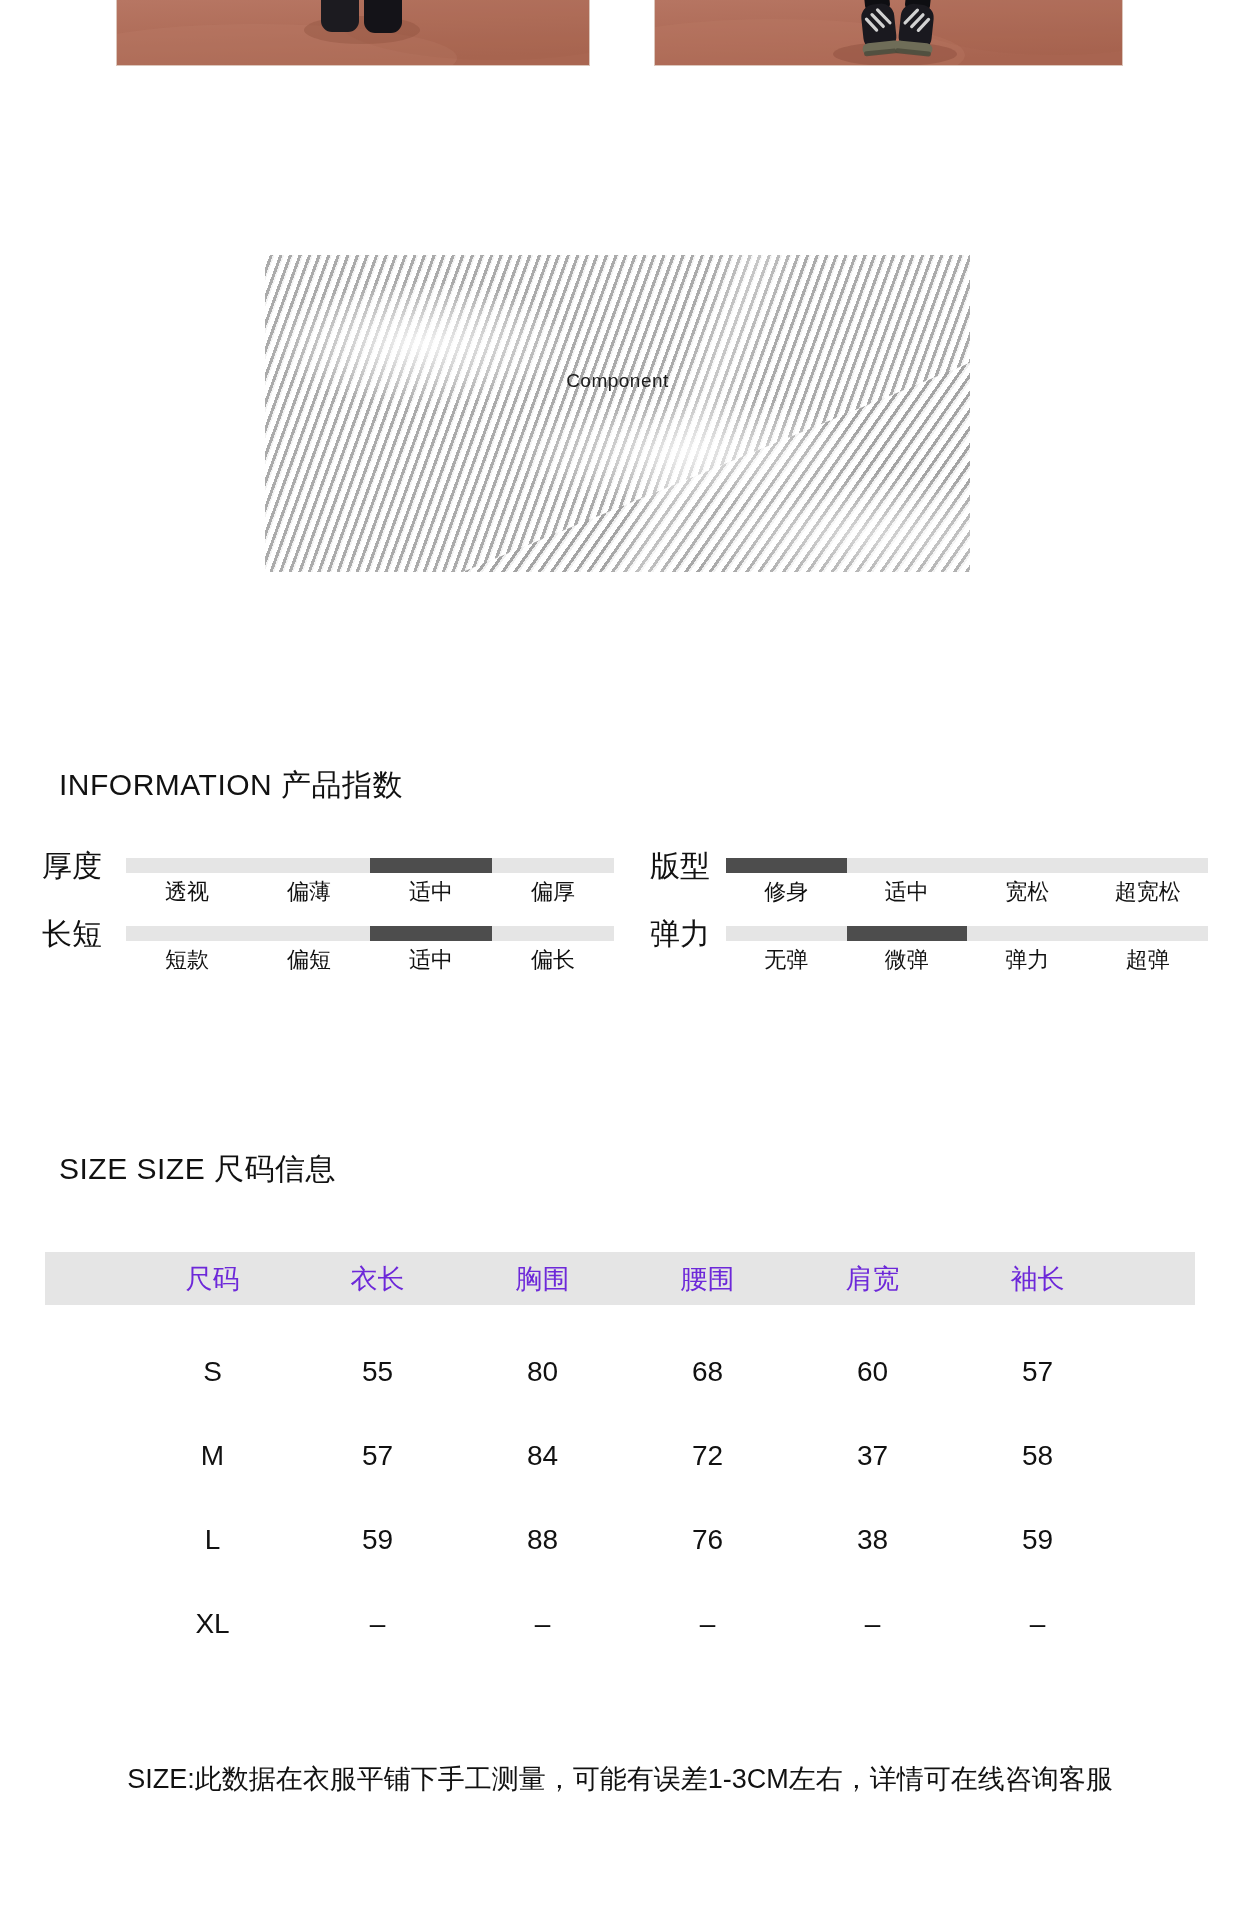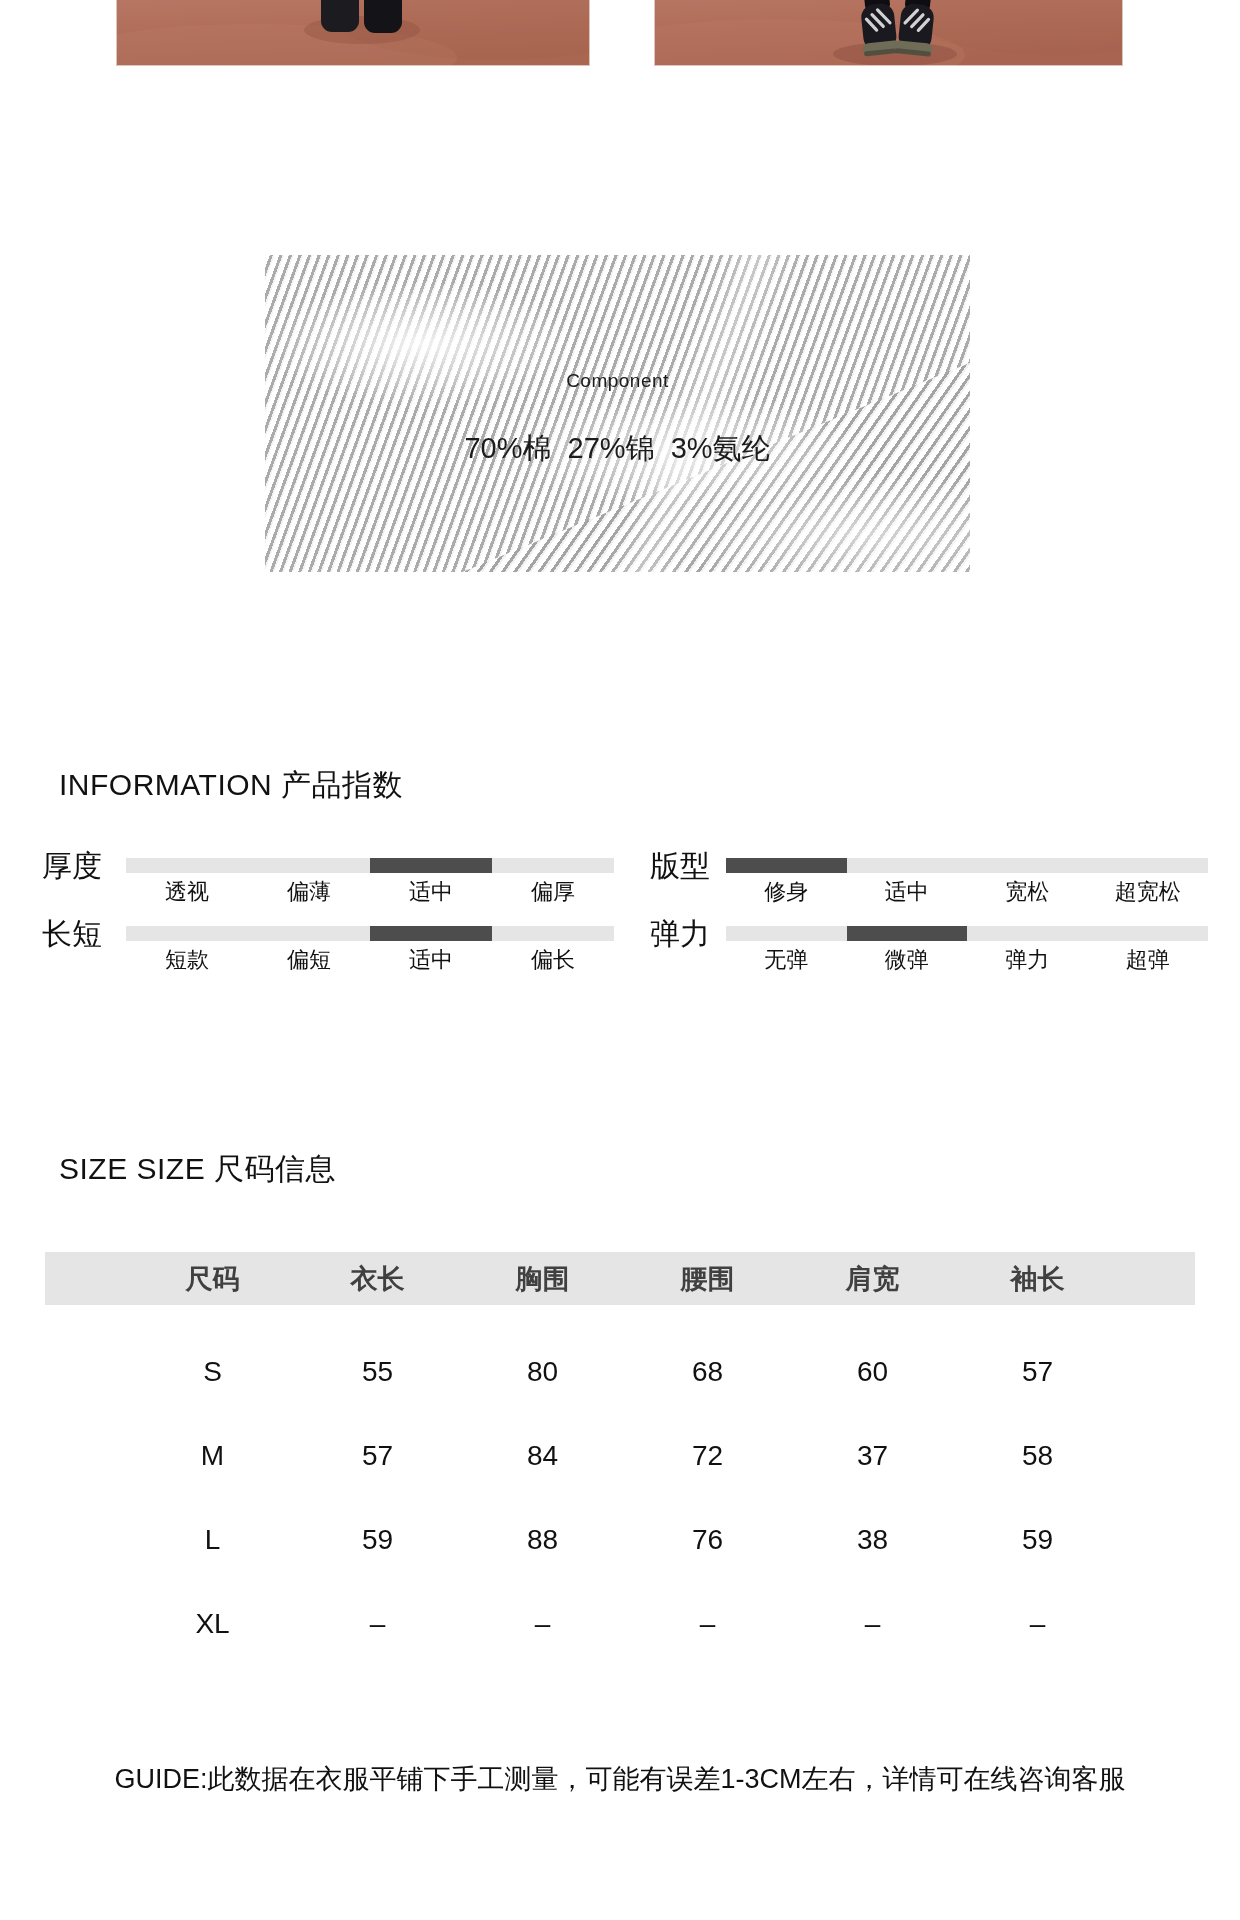--- a/index.html
+++ b/index.html
@@ -56,21 +56,21 @@
   .opt{display:flex;flex-direction:column;}
   .bar{height:15px;width:100%;background:var(--unsel,#e5e5e5);}
   .bar.on{background:var(--sel,#4d4d4d);}
   .olabel{margin-top:8px;font-size:22px;line-height:22px;text-align:center;color:#111;}
 
   
   .size-table{position:absolute;left:45px;top:1252px;width:1150px;}
   .thead,.trow{display:grid;grid-template-columns:repeat(6,1fr);
     align-items:center;padding:0 75px 0 85px;}
   .thead{height:53px;background:var(--band,#e5e5e5);}
-  .th{text-align:center;font-size:27px;font-weight:700;color:#404040;}
+  .th{text-align:center;font-size:27px;font-weight:400;color:#6d28d9;}
   .tbody{margin-top:25px;}
   .trow{height:84px;}
   .td{text-align:center;font-size:28px;color:#111;}
 
   .tips{position:absolute;left:0;top:1761px;width:1240px;text-align:center;
     font-size:27px;color:#111;}
 </style>
 </head>
 <body>
 
@@ -131,21 +131,20 @@
         </g>
       </svg>
     </div>
   </div>
 
   <div class="swatch">
     <div class="stripes s1"></div>
     <div class="stripes s2"></div>
     <div class="sheen"></div>
     <div class="comp-title">Component</div>
-    <div class="comp-text">70%棉  27%锦  3%氨纶</div>
   </div>
 
   <h2 class="sec-title info-title">INFORMATION 产品指数</h2>
 
   <div class="index-grid">
 
     <div class="group">
       <div class="glabel">厚度</div>
       <div class="opts">
         <div class="opt">
@@ -274,15 +273,15 @@
         <div class="td">XL</div>
         <div class="td">–</div>
         <div class="td">–</div>
         <div class="td">–</div>
         <div class="td">–</div>
         <div class="td">–</div>
       </div>
     </div>
   </div>
 
-  <div class="tips">GUIDE:此数据在衣服平铺下手工测量，可能有误差1-3CM左右，详情可在线咨询客服</div>
+  <div class="tips">SIZE:此数据在衣服平铺下手工测量，可能有误差1-3CM左右，详情可在线咨询客服</div>
 
 </div>
 
 </body></html>

